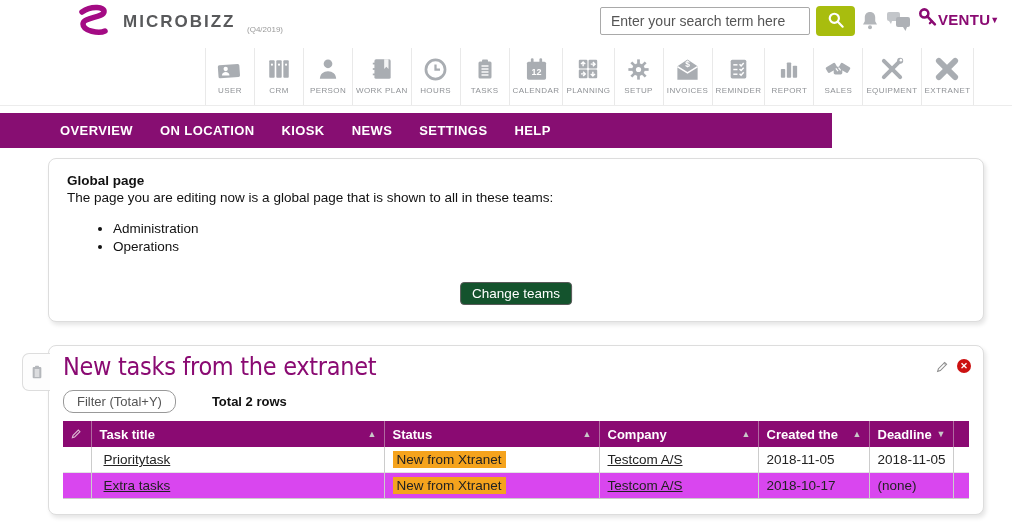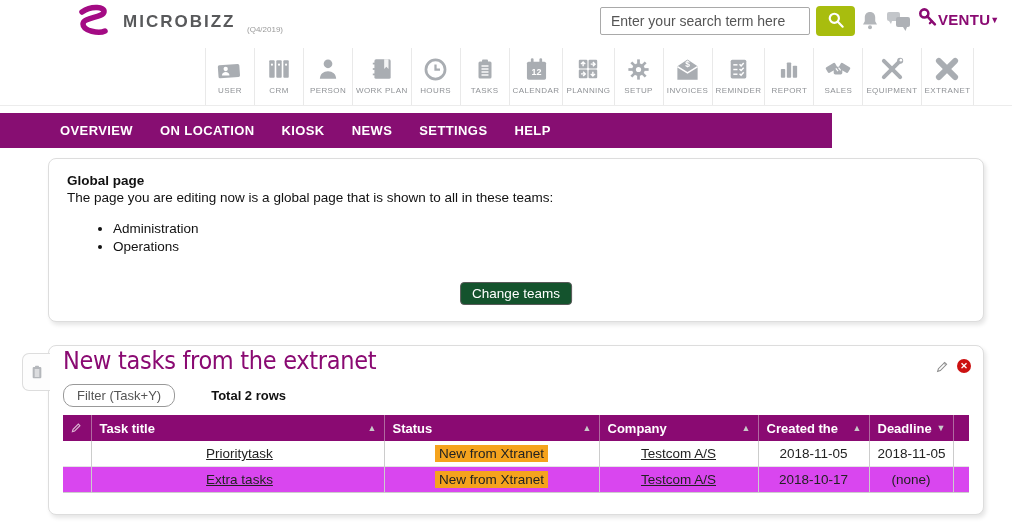--- a/index.html
+++ b/index.html
@@ -52,21 +52,21 @@
   .panel-global { top:158px; height:164px; padding:14px 18px; }
   .gp-title { font-size:13.5px; font-weight:700; color:#111; }
   .gp-desc { font-size:13.5px; color:#111; margin-top:2px; }
   .gp-list { margin:16px 0 0 46px; }
   .gp-list li { font-size:13.5px; color:#111; margin-bottom:3px; }
   .change-teams { position:absolute; left:50%; transform:translateX(-50%); bottom:16px;
     background:#14532d; color:#fff; border:1px solid #595959; border-radius:4px;
     font-size:13.5px; padding:3px 11px; cursor:pointer;
     font-family:"Liberation Sans",sans-serif;text-align:right; }
 
-  .panel-tasks { top:345px; height:170px; padding:0 14px; }
+  .panel-tasks { top:345px; height:170px; padding:6px 14px; }
   .side-tab { position:absolute; left:-27px; top:7px; width:28px; height:38px;
     background:#fdfdfd; border:1px solid #ddd; border-right:none;
     border-radius:7px 0 0 7px; display:flex; align-items:center; justify-content:center; }
   .tasks-title { font-size:25px; color:#8a0a72; letter-spacing:-0.3px;
     font-family:"DejaVu Sans","Liberation Sans",sans-serif; font-stretch:condensed; }
   .panel-actions { position:absolute; right:12px; top:13px; display:flex; gap:8px;
     align-items:center; }
   .delete-btn { width:14px; height:14px; border-radius:50%; background:#cc1111;
     color:#fff; font-size:9px; font-weight:700; display:flex; align-items:center;
     justify-content:center; cursor:pointer; line-height:1; }
@@ -77,21 +77,21 @@
   .total-rows { font-size:13px; font-weight:700; color:#111; margin-left:36px; }
 
   
   table.tasks { border-collapse:collapse; table-layout:fixed; width:906px; margin-top:8px; }
   .tasks th { background:#8a0a72; color:#fff; font-size:13px; font-weight:700;
     text-align:left; padding:5px 8px; border-right:1px solid #b16aa0; height:26px;
     cursor:pointer; position:relative; white-space:nowrap; }
   .tasks th:last-child { border-right:none; }
   .sort-ico { position:absolute; right:7px; top:8px; font-size:9px; color:#c9c9c9; }
   .tasks td { font-size:13.5px; color:#222; padding:4px 8px; height:25px;
-    border-right:1px solid #ccc; white-space:nowrap; overflow:hidden;text-align:center; }
+    border-right:1px solid #ccc; white-space:nowrap; overflow:hidden; }
   .tasks td:last-child { border-right:none; }
   .tasks tr.r0 td { background:#fff; }
   .tasks tr.r1 td { background:#d946ef; }
   .tasks tbody tr { border-bottom:1px solid #e3e3e3; }
   .tasks tbody tr:last-child { border-bottom:1px solid #ccc; }
   .tasks td.c-edit { background:#fff; }
   .cell-link { color:#222; text-decoration:underline; cursor:pointer; }
   .status-badge { display:inline-block; background:#f5a31d; color:#222;
     padding:1px 4px; }
   .deadline-overdue { color:#ec0000; }
@@ -365,21 +365,21 @@
 
   <div class="panel-actions">
     <svg width="13" height="13" viewBox="0 0 24 24">
       <path d="M3 21l1.5-5L16 4.5 19.5 8 8 19.5z" fill="none" stroke="#8d8d8d" stroke-width="2"></path>
       <line x1="14.5" y1="6" x2="18" y2="9.5" stroke="#8d8d8d" stroke-width="1.5"></line>
     </svg>
     <span class="delete-btn">✕</span>
   </div>
 
   <div class="filter-row">
-    <button class="filter-btn">Filter (Task+Y)</button>
+    <button class="filter-btn">Filter (Total+Y)</button>
     <span class="total-rows">Total 2 rows</span>
   </div>
 
   <table class="tasks">
     <colgroup>
       <col style="width:28px">
         <col style="width:293px">
         <col style="width:215px">
       <col style="width:159px">
         <col style="width:111px">

